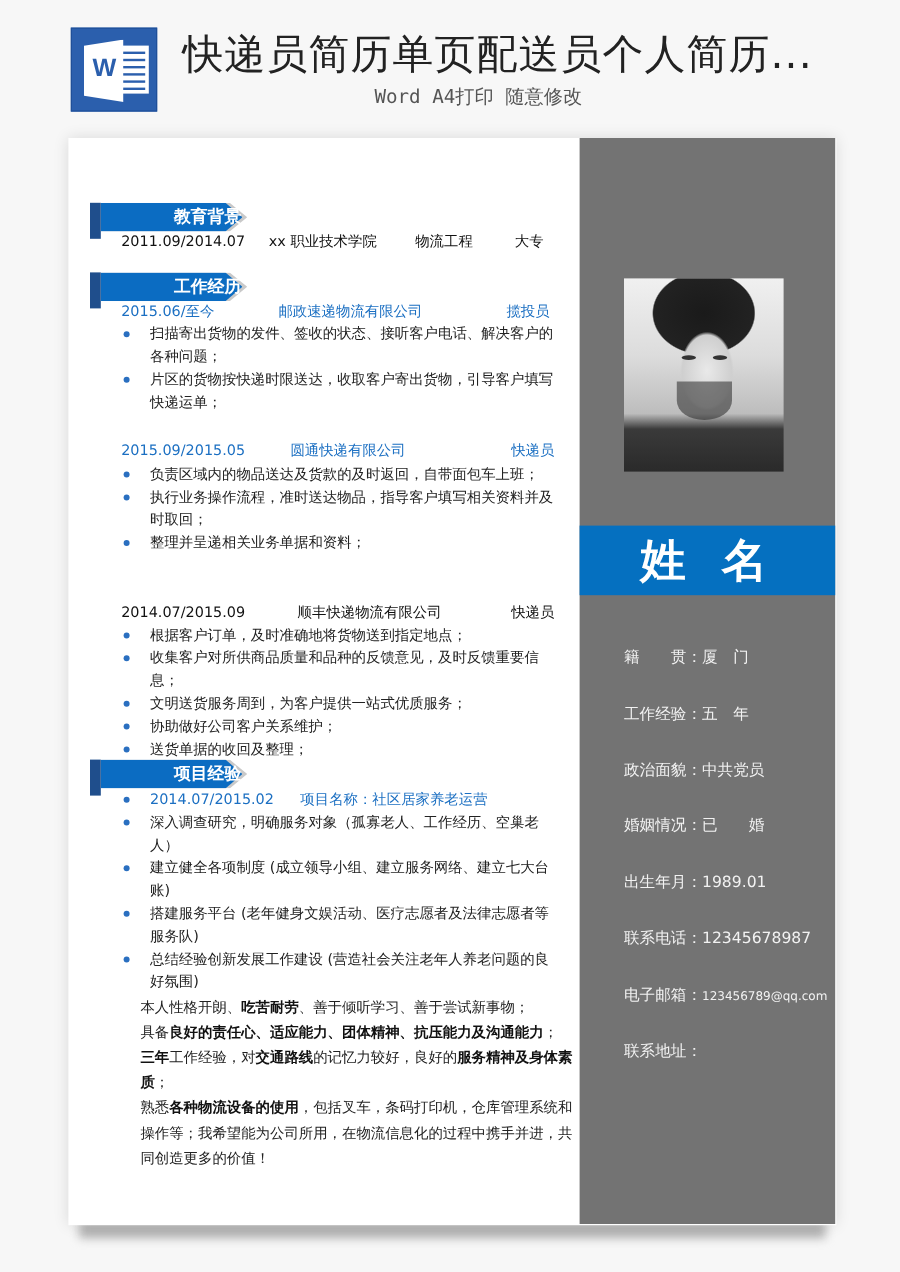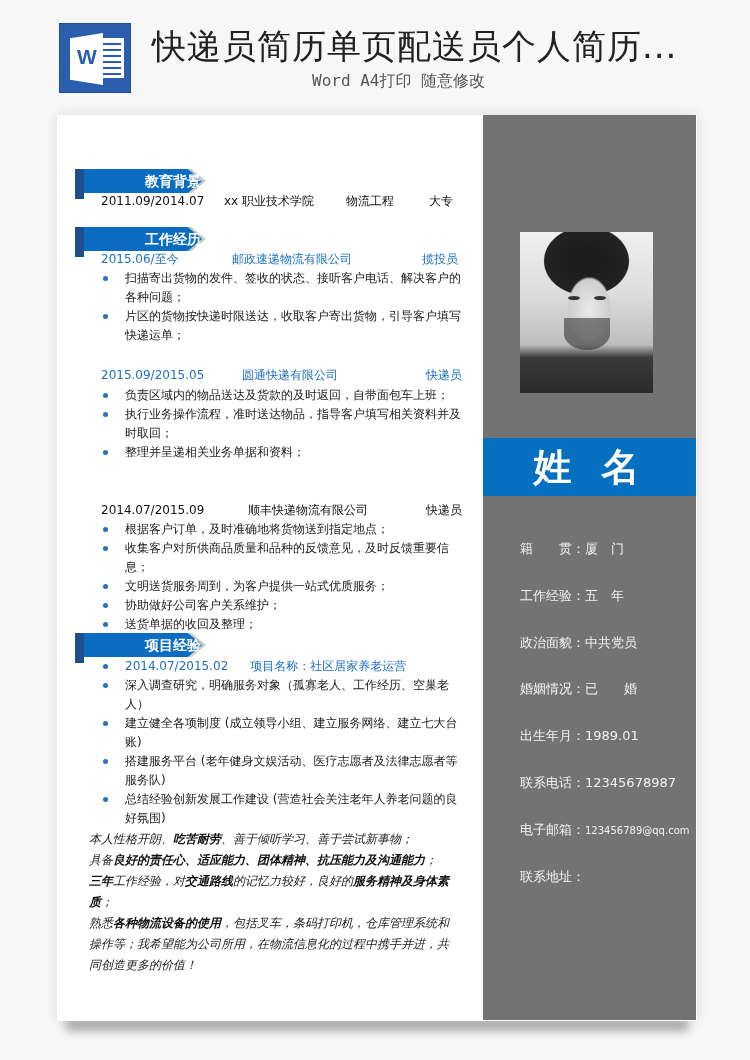--- a/index.html
+++ b/index.html
@@ -101,21 +101,21 @@
   .blue { color: #1b6fc2; }
   .ul {
     position: absolute; left: 42px; width: 366px; font-size: 12px; line-height: 19px; color: #222;
     list-style: none;
   }
   .ul li { position: relative; padding-left: 26px; }
   .ul li::before {
     content: ""; position: absolute; left: 4px; top: 7px; width: 5px; height: 5px; border-radius: 50%; background: #2a6fc0;
   }
   .para {
-    position: absolute; left: 32px; width: 365px; font-size: 12px; line-height: 21px; color: #222; font-style: italic;
+    position: absolute; left: 60px; width: 365px; font-size: 12px; line-height: 21px; color: #222;
   }
   .para b { color: #111; }
 </style>
 </head>
 <body>
 
 <div class="word-icon">
   <div class="doc-lines">
     <i style="top:5px"></i>
       <i style="top:11px"></i>

